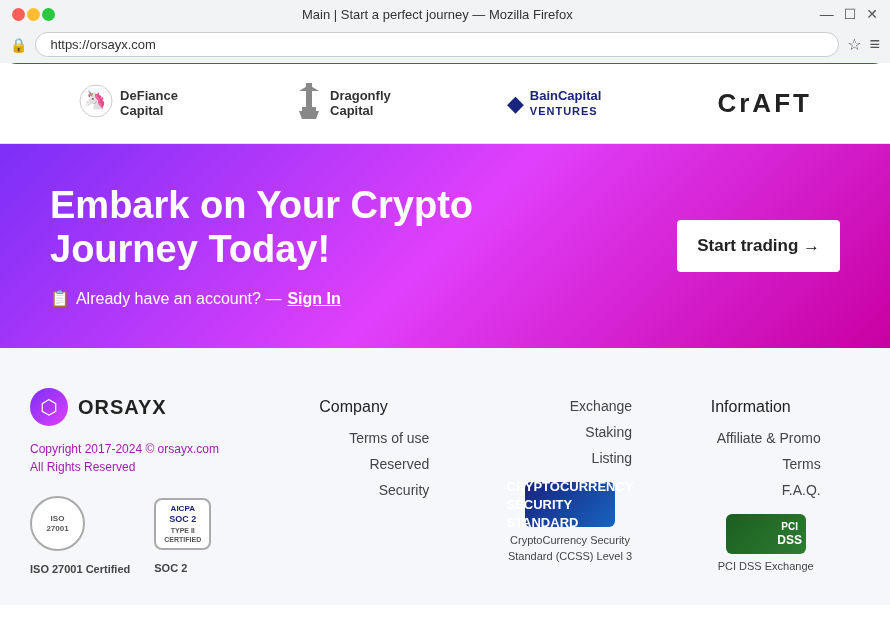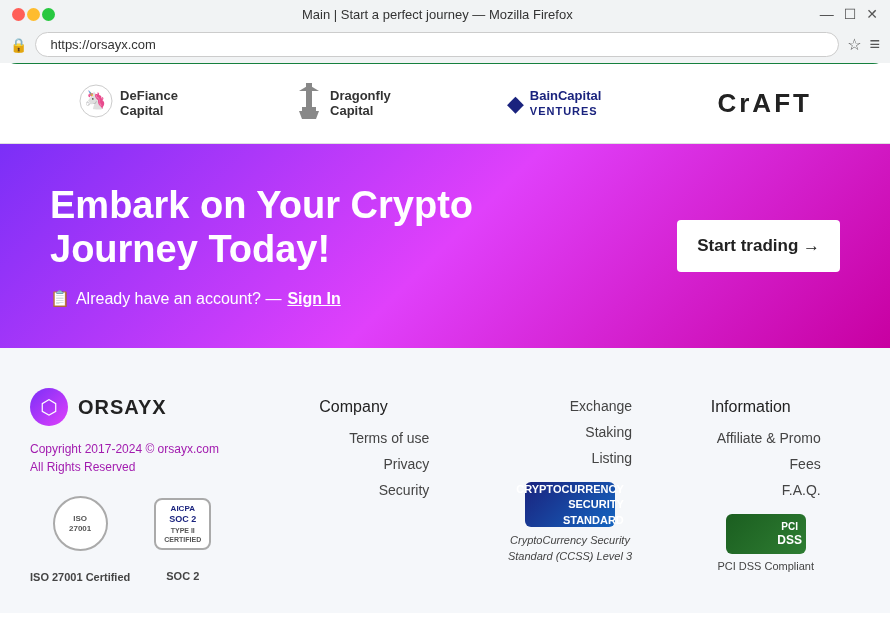--- a/index.html
+++ b/index.html
@@ -182,22 +182,22 @@
       line-height: 1.5;
     }
     .footer-badges {
       display: flex;
       gap: 24px;
       align-items: center;
     }
     .badge-box {
       display: flex;
       flex-direction: column;
-      align-items: center;
-      gap: 20px;
+      align-items: flex-start;
+      gap: 12px;
     }
     .badge-circle {
       width: 55px; height: 55px;
       border-radius: 50%;
       border: 2px solid #aaa;
       display: flex; align-items: center; justify-content: center;
       font-size: 8px; color: #555; text-align: center; font-weight: 600;
       line-height: 1.2;
       background: #fff;
     }
@@ -376,43 +376,43 @@
         <span class="badge-label">SOC 2</span>
       </div>
     </div>
   </div>
 
   <div class="footer-right">
 
     <div class="footer-col">
       <div class="footer-col-title">Company</div>
       <a class="footer-link" href="#">Terms of use</a>
-      <a class="footer-link" href="#">Privacy</a>
+      <a class="footer-link" href="#">Reserved</a>
       <a class="footer-link" href="#">Security</a>
     </div>
 
     <div class="footer-col">
       <a class="footer-link" href="#">Exchange</a>
       <a class="footer-link" href="#">Staking</a>
       <a class="footer-link" href="#">Listing</a>
       <div class="ccss-badge products-col-extra">
         <div class="ccss-logo">
-          <span style="font-size:11px;font-weight:700;text-align:right;line-height:1.4;padding:3px;">CRYPTOCURRENCY<br>SECURITY<br>STANDARD</span>
+          <span style="font-size:13px;font-weight:700;text-align:left;line-height:1.4;padding:3px;">CRYPTOCURRENCY<br>SECURITY<br>STANDARD</span>
         </div>
-        <span class="ccss-label" style="white-space:pre-line;font-style:italic;">CryptoCurrency Security
+        <span class="ccss-label" style="white-space:pre-line;">CryptoCurrency Security
 Standard (CCSS) Level 3</span>
       </div>
     </div>
 
     <div class="footer-col">
       <div class="footer-col-title">Information</div>
       <a class="footer-link" href="#">Affiliate &amp; Promo</a>
-      <a class="footer-link" href="#">Fees</a>
+      <a class="footer-link" href="#">Terms</a>
       <a class="footer-link" href="#">F.A.Q.</a>
       <div class="pci-badge products-col-extra">
         <div class="pci-logo">
           <span style="font-size:10px;font-weight:900;color:#fff;text-align:center;margin-left:48px;">PCI<br><span style="font-size:12px;">DSS</span></span>
         </div>
-        <span class="pci-label">PCI DSS Compliant</span>
+        <span class="pci-label">PCI DSS Exchange</span>
       </div>
     </div>
   </div>
 </div>
 
 </body></html>

